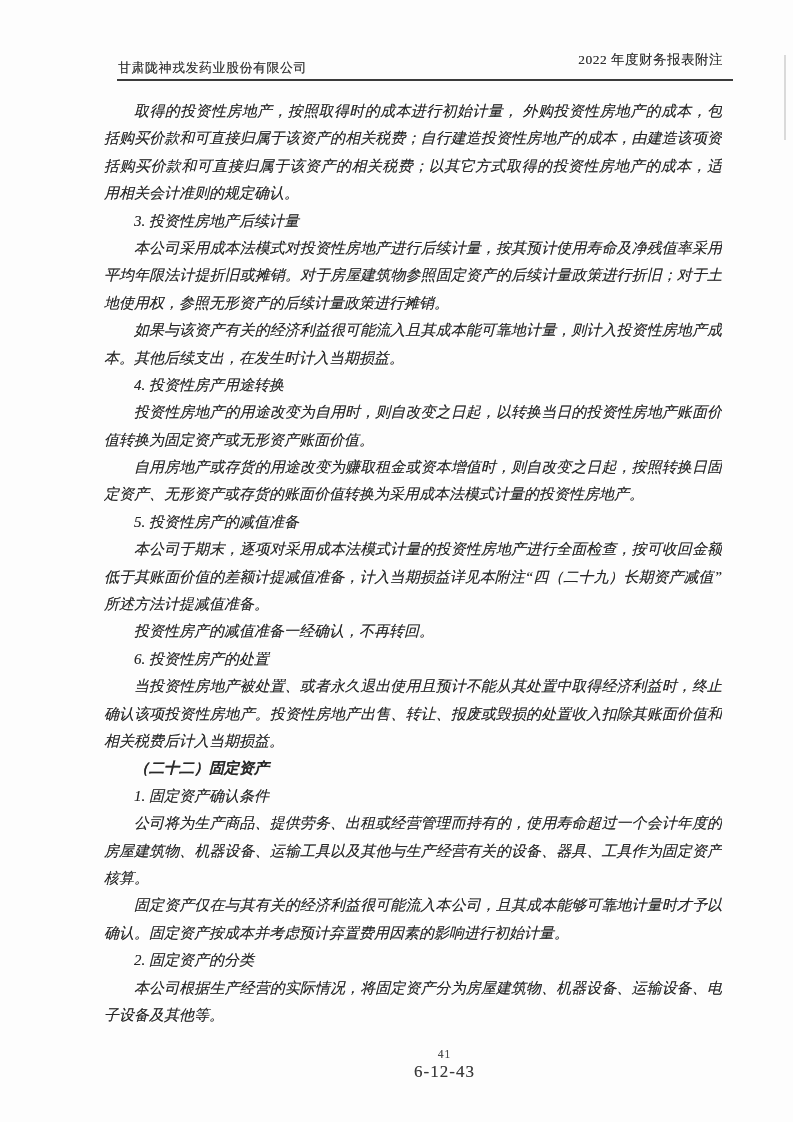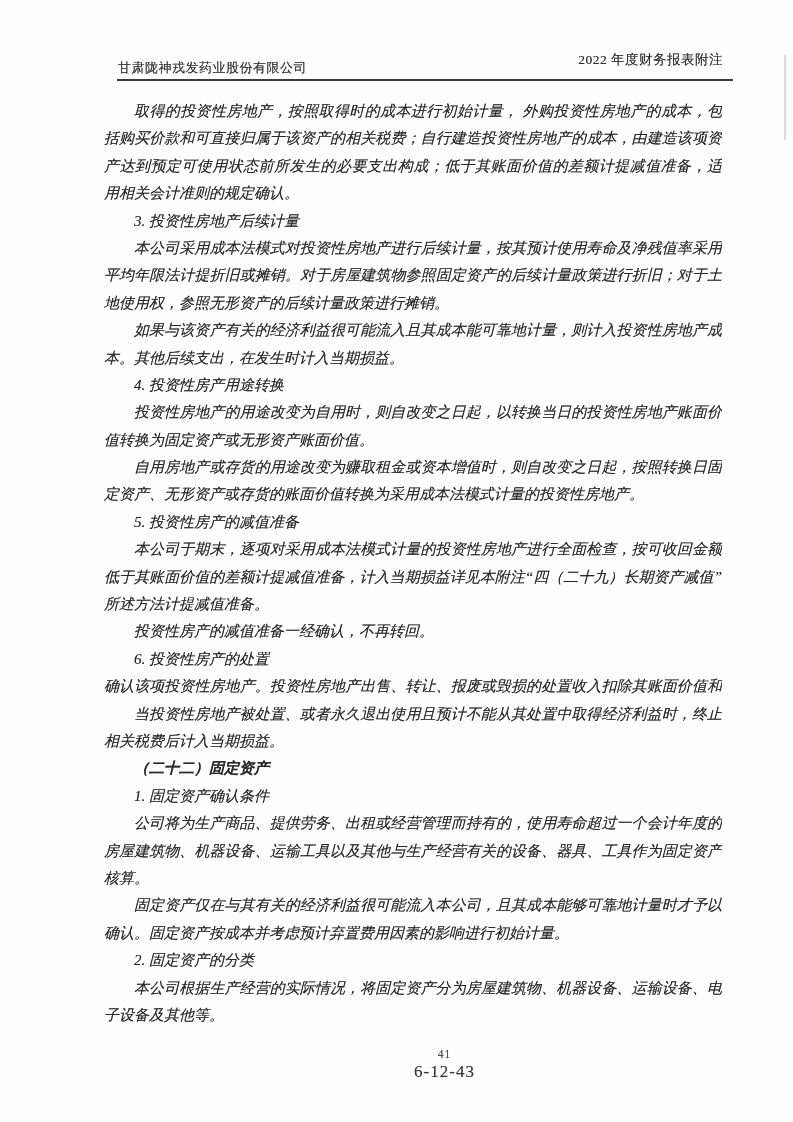--- a/index.html
+++ b/index.html
@@ -112,41 +112,41 @@
 
   <div class="header-title">2022 年度财务报表附注</div>
 
   <div class="header-rule"></div>
 
   <div class="scan-artifact"></div>
 
   <div class="body-text">
       <div class="line indent stretch">取得的投资性房地产，按照取得时的成本进行初始计量， 外购投资性房地产的成本，包</div>
       <div class="line stretch">括购买价款和可直接归属于该资产的相关税费；自行建造投资性房地产的成本，由建造该项资</div>
-      <div class="line stretch">产达到预定可使用状态前所发生的必要支出构成；低于其账面价值的差额计提减值准备，适</div>
+      <div class="line stretch">括购买价款和可直接归属于该资产的相关税费；以其它方式取得的投资性房地产的成本，适</div>
       <div class="line">用相关会计准则的规定确认。</div>
       <div class="line indent">3. 投资性房地产后续计量</div>
       <div class="line indent stretch">本公司采用成本法模式对投资性房地产进行后续计量，按其预计使用寿命及净残值率采用</div>
       <div class="line stretch">平均年限法计提折旧或摊销。对于房屋建筑物参照固定资产的后续计量政策进行折旧；对于土</div>
       <div class="line">地使用权，参照无形资产的后续计量政策进行摊销。</div>
       <div class="line indent stretch">如果与该资产有关的经济利益很可能流入且其成本能可靠地计量，则计入投资性房地产成</div>
       <div class="line">本。其他后续支出，在发生时计入当期损益。</div>
       <div class="line indent">4. 投资性房产用途转换</div>
       <div class="line indent stretch">投资性房地产的用途改变为自用时，则自改变之日起，以转换当日的投资性房地产账面价</div>
       <div class="line">值转换为固定资产或无形资产账面价值。</div>
       <div class="line indent stretch">自用房地产或存货的用途改变为赚取租金或资本增值时，则自改变之日起，按照转换日固</div>
       <div class="line">定资产、无形资产或存货的账面价值转换为采用成本法模式计量的投资性房地产。</div>
       <div class="line indent">5. 投资性房产的减值准备</div>
       <div class="line indent stretch">本公司于期末，逐项对采用成本法模式计量的投资性房地产进行全面检查，按可收回金额</div>
       <div class="line stretch">低于其账面价值的差额计提减值准备，计入当期损益详见本附注“四（二十九）长期资产减值”</div>
       <div class="line">所述方法计提减值准备。</div>
       <div class="line indent">投资性房产的减值准备一经确认，不再转回。</div>
       <div class="line indent">6. 投资性房产的处置</div>
+      <div class="line indent stretch">当投资性房地产被处置、或者永久退出使用且预计不能从其处置中取得经济利益时，终止</div>
       <div class="line stretch">确认该项投资性房地产。投资性房地产出售、转让、报废或毁损的处置收入扣除其账面价值和</div>
-      <div class="line indent stretch">当投资性房地产被处置、或者永久退出使用且预计不能从其处置中取得经济利益时，终止</div>
       <div class="line">相关税费后计入当期损益。</div>
       <div class="line indent bold">（二十二）固定资产</div>
       <div class="line indent">1. 固定资产确认条件</div>
       <div class="line indent stretch">公司将为生产商品、提供劳务、出租或经营管理而持有的，使用寿命超过一个会计年度的</div>
       <div class="line stretch">房屋建筑物、机器设备、运输工具以及其他与生产经营有关的设备、器具、工具作为固定资产</div>
       <div class="line">核算。</div>
       <div class="line indent stretch">固定资产仅在与其有关的经济利益很可能流入本公司，且其成本能够可靠地计量时才予以</div>
       <div class="line">确认。固定资产按成本并考虑预计弃置费用因素的影响进行初始计量。</div>
       <div class="line indent">2. 固定资产的分类</div>
       <div class="line indent stretch">本公司根据生产经营的实际情况，将固定资产分为房屋建筑物、机器设备、运输设备、电</div>

